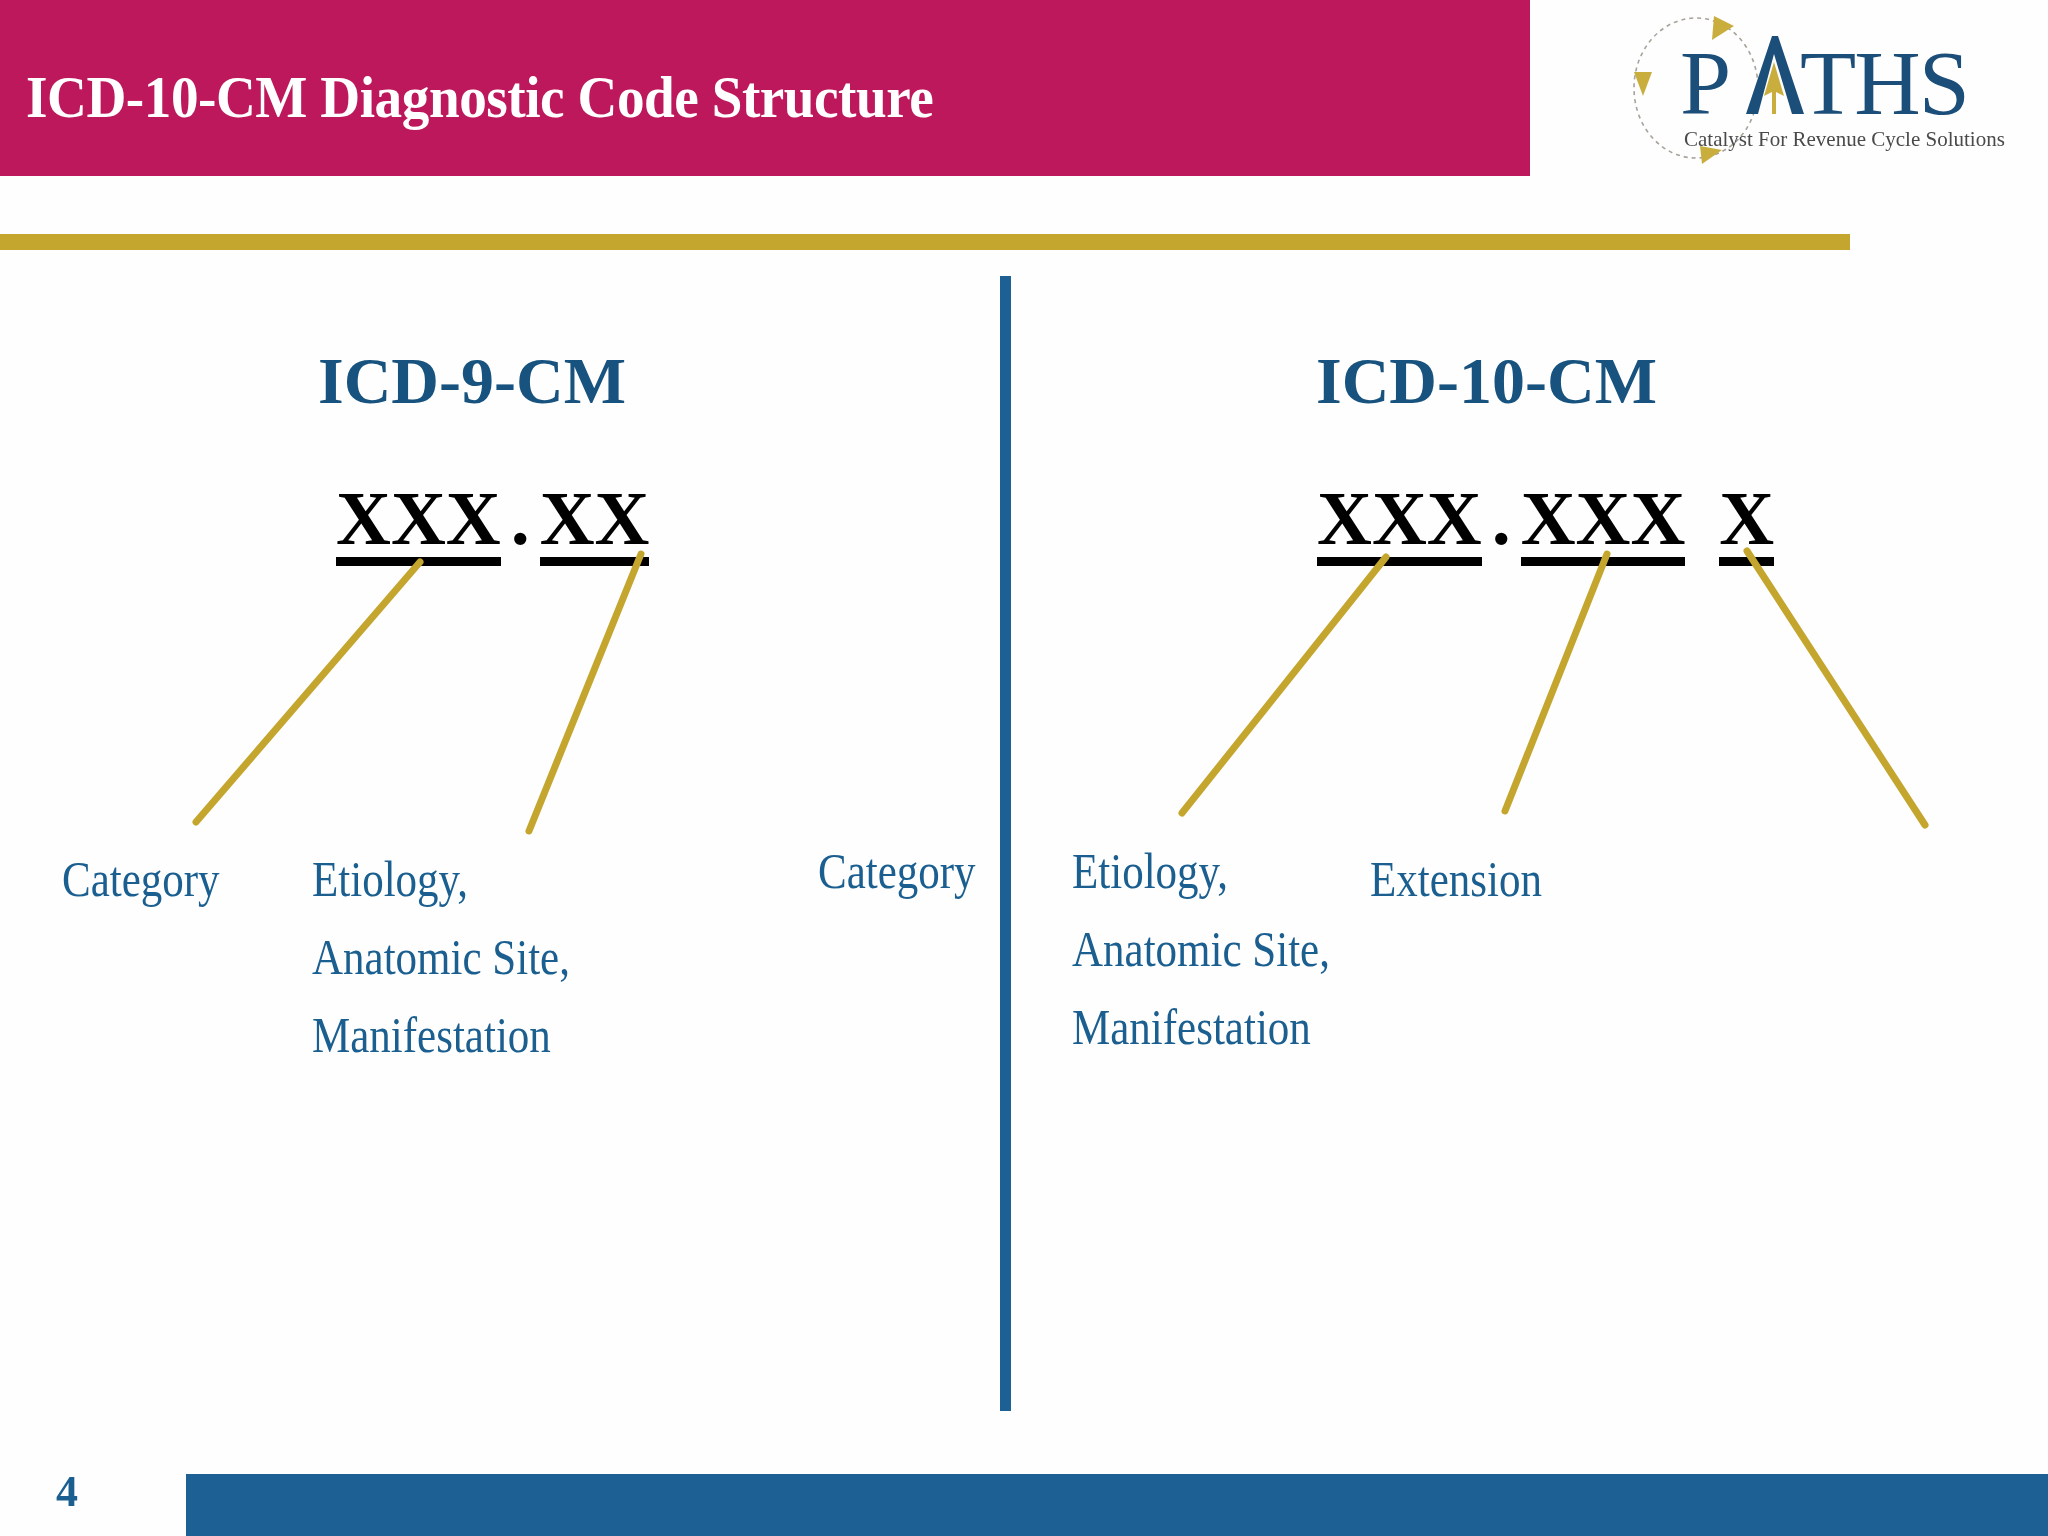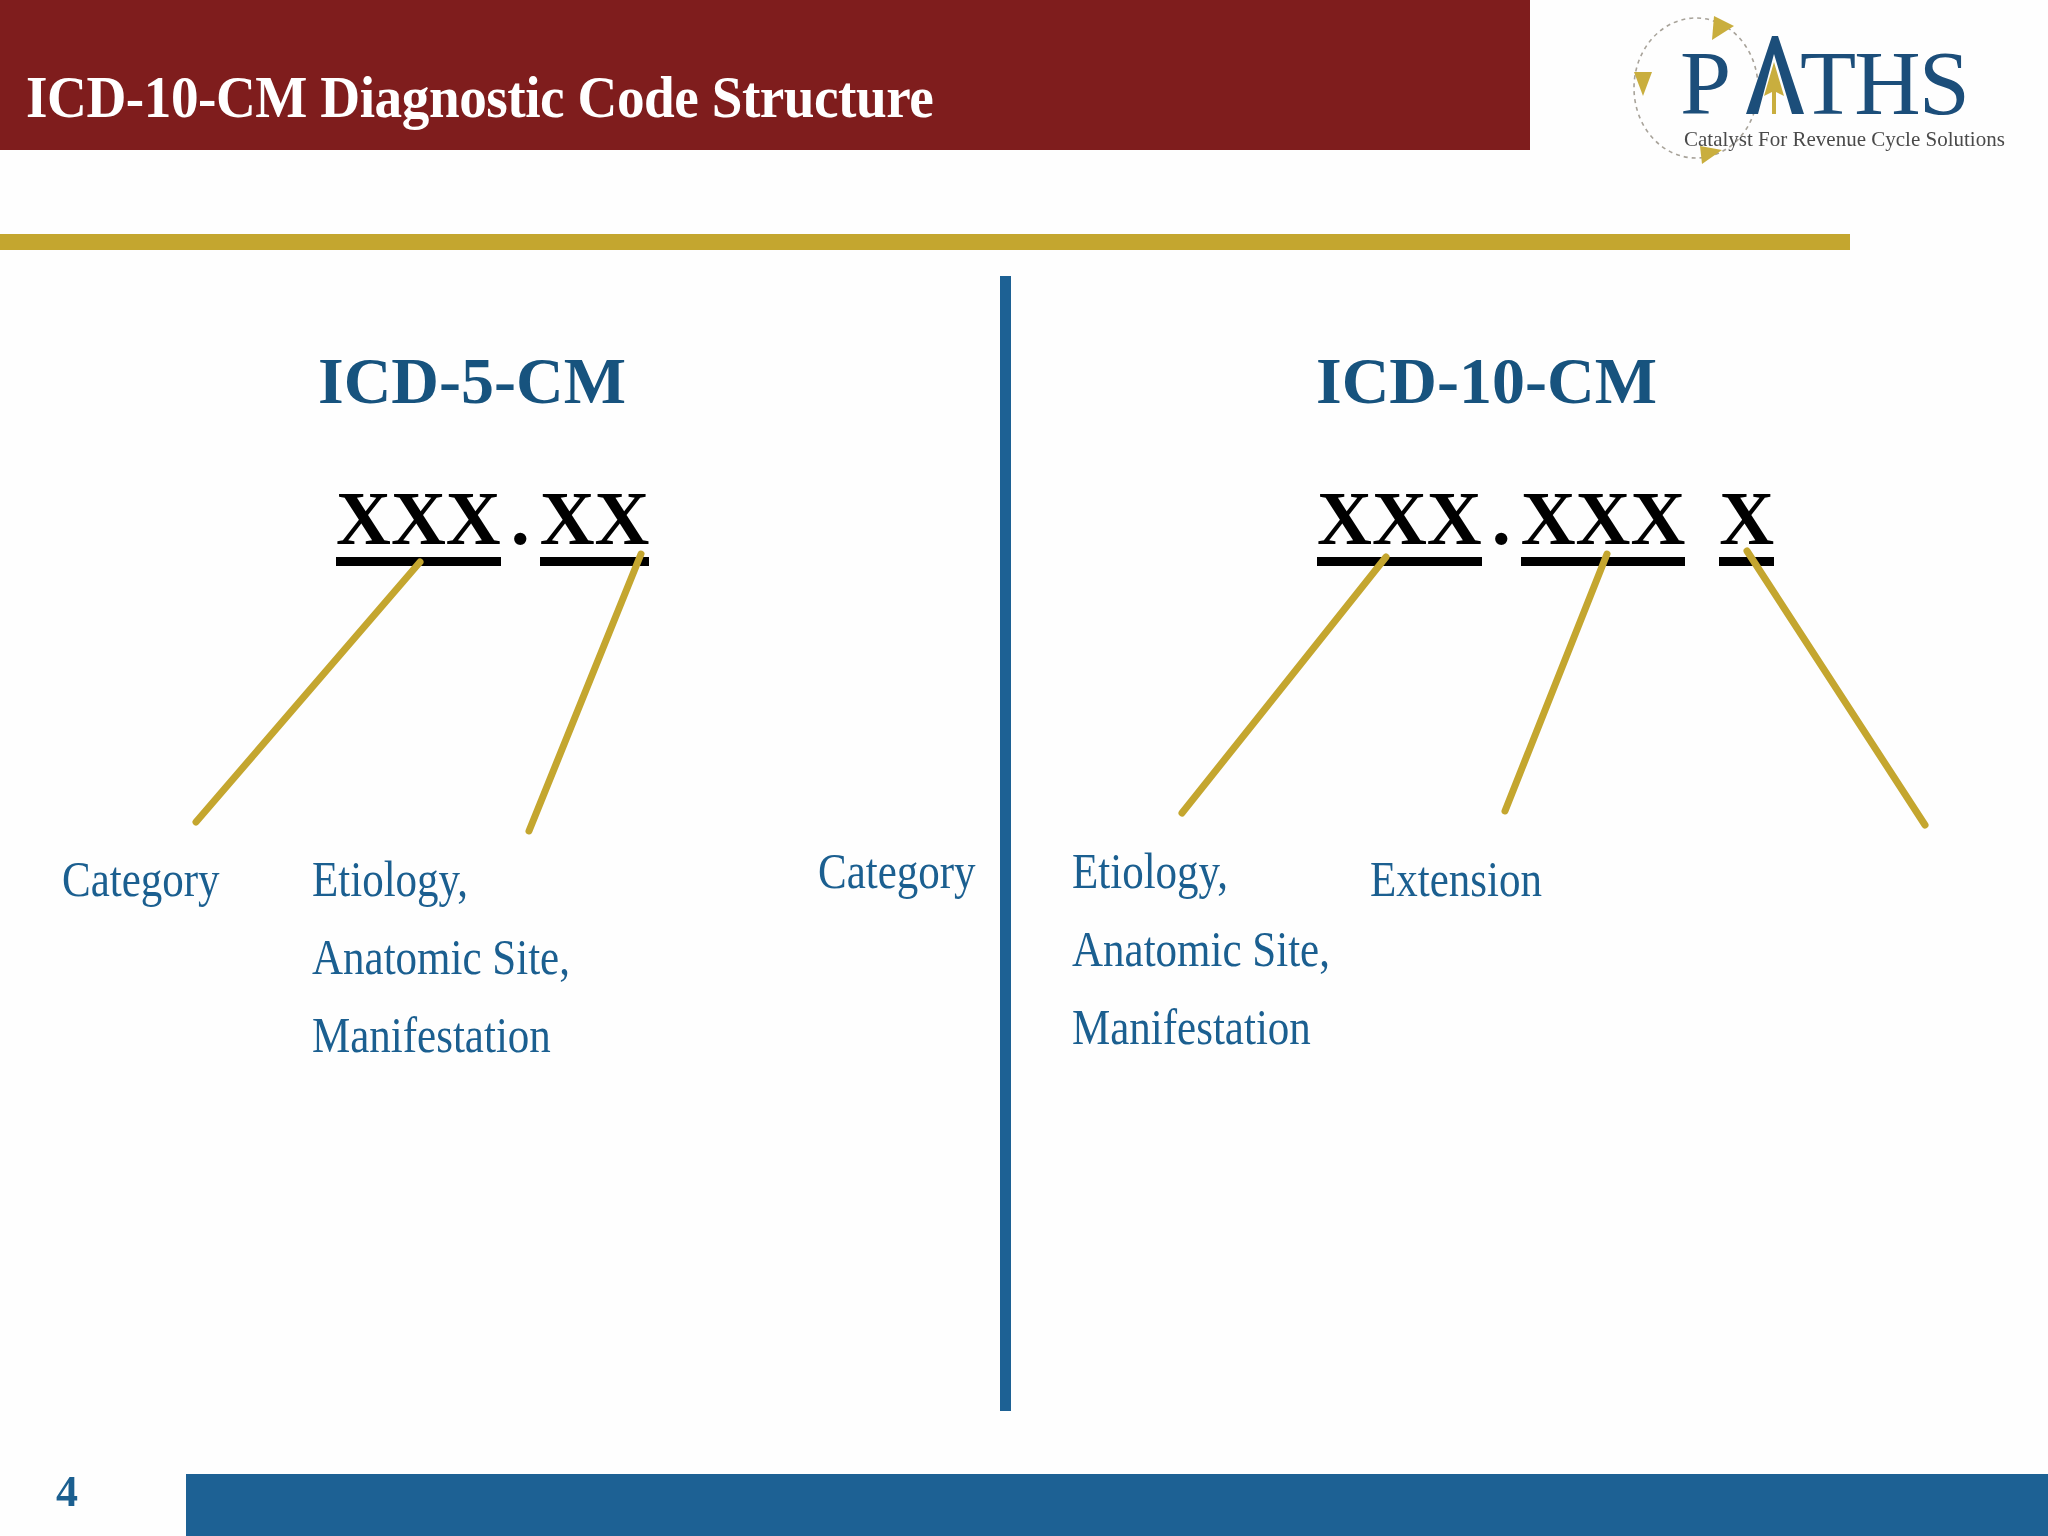--- a/index.html
+++ b/index.html
@@ -20,22 +20,22 @@
     inset: 0;
     background: #fefefe;
   }
 
   
   .title-bar {
     position: absolute;
     left: 0;
     top: 0;
     width: 1530px;
-    height: 150px;
-    background: #7f1d1d;
+    height: 176px;
+    background: #be185d;
   }
   .title-text {
     position: absolute;
     left: 26px;
     top: 62px;
     font-family: "Liberation Serif", "DejaVu Serif", serif;
     font-weight: bold;
     font-size: 60px;
     line-height: 70px;
     letter-spacing: -0.5px;
@@ -191,21 +191,21 @@
       <polygon points="186,52 196,86 188,82 188,104 184,104 184,82 176,86" fill="#c9ae3e"></polygon>
       <text x="212" y="104" font-family="'Liberation Serif','DejaVu Serif',serif" font-size="92" fill="#1c4e7a" letter-spacing="-2">THS</text>
       <text x="96" y="136" font-family="'Liberation Serif','DejaVu Serif',serif" font-size="21" fill="#4a4a4a">Catalyst For Revenue Cycle Solutions</text>
     </svg>
   </div>
 
   <div class="gold-rule"></div>
 
   <div class="divider"></div>
 
-  <div class="panel-heading heading-9">ICD-5-CM</div>
+  <div class="panel-heading heading-9">ICD-9-CM</div>
   <div class="panel-heading heading-10">ICD-10-CM</div>
 
   <div class="code-row code-9">
     <span class="seg">XXX</span><span class="dot">.</span><span class="seg">XX</span>
   </div>
 
   <div class="code-row code-10">
     <span class="seg">XXX</span><span class="dot">.</span><span class="seg">XXX</span><span class="gapx"></span><span class="seg">X</span>
   </div>
 

